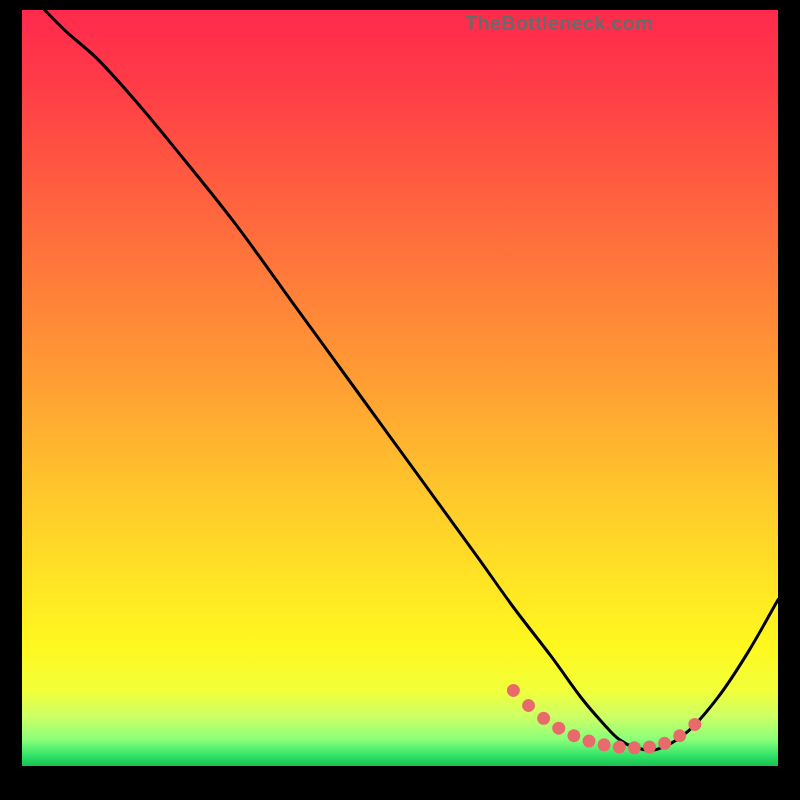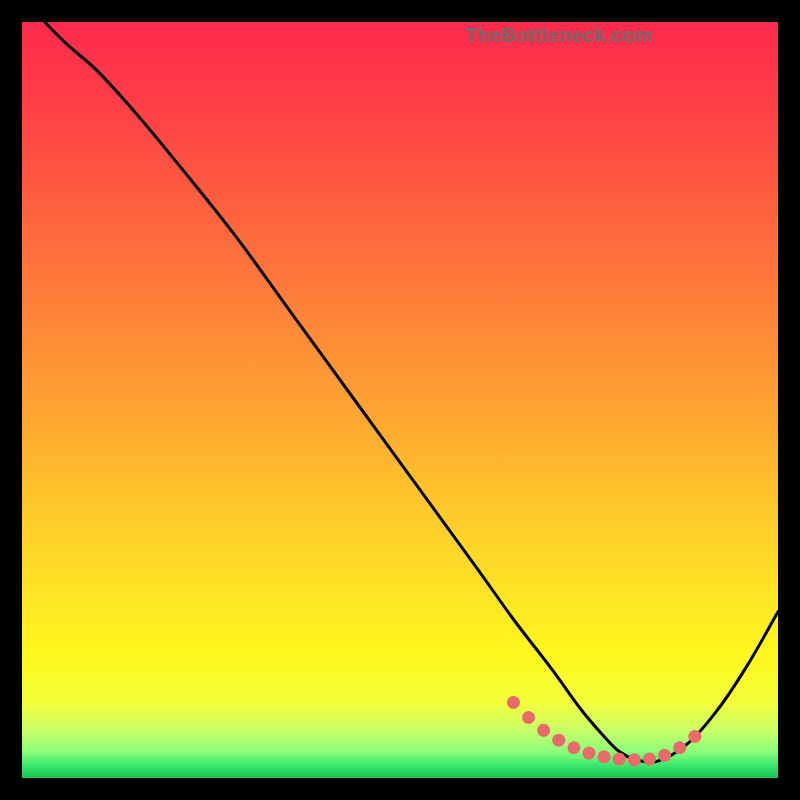--- a/index.html
+++ b/index.html
@@ -6,21 +6,21 @@
     margin: 0;
     padding: 0;
     width: 800px;
     height: 800px;
     background: #000000;
     overflow: hidden;
   }
   .frame {
     position: absolute;
     left: 22px;
-    top: 22px;
+    top: 10px;
     width: 641px;
     height: 756px;
     background: #000;
   }
   .watermark {
     position: absolute;
     top: 2px;
     right: 10px;
     font-family: Arial, Helvetica, sans-serif;
     font-size: 20px;

